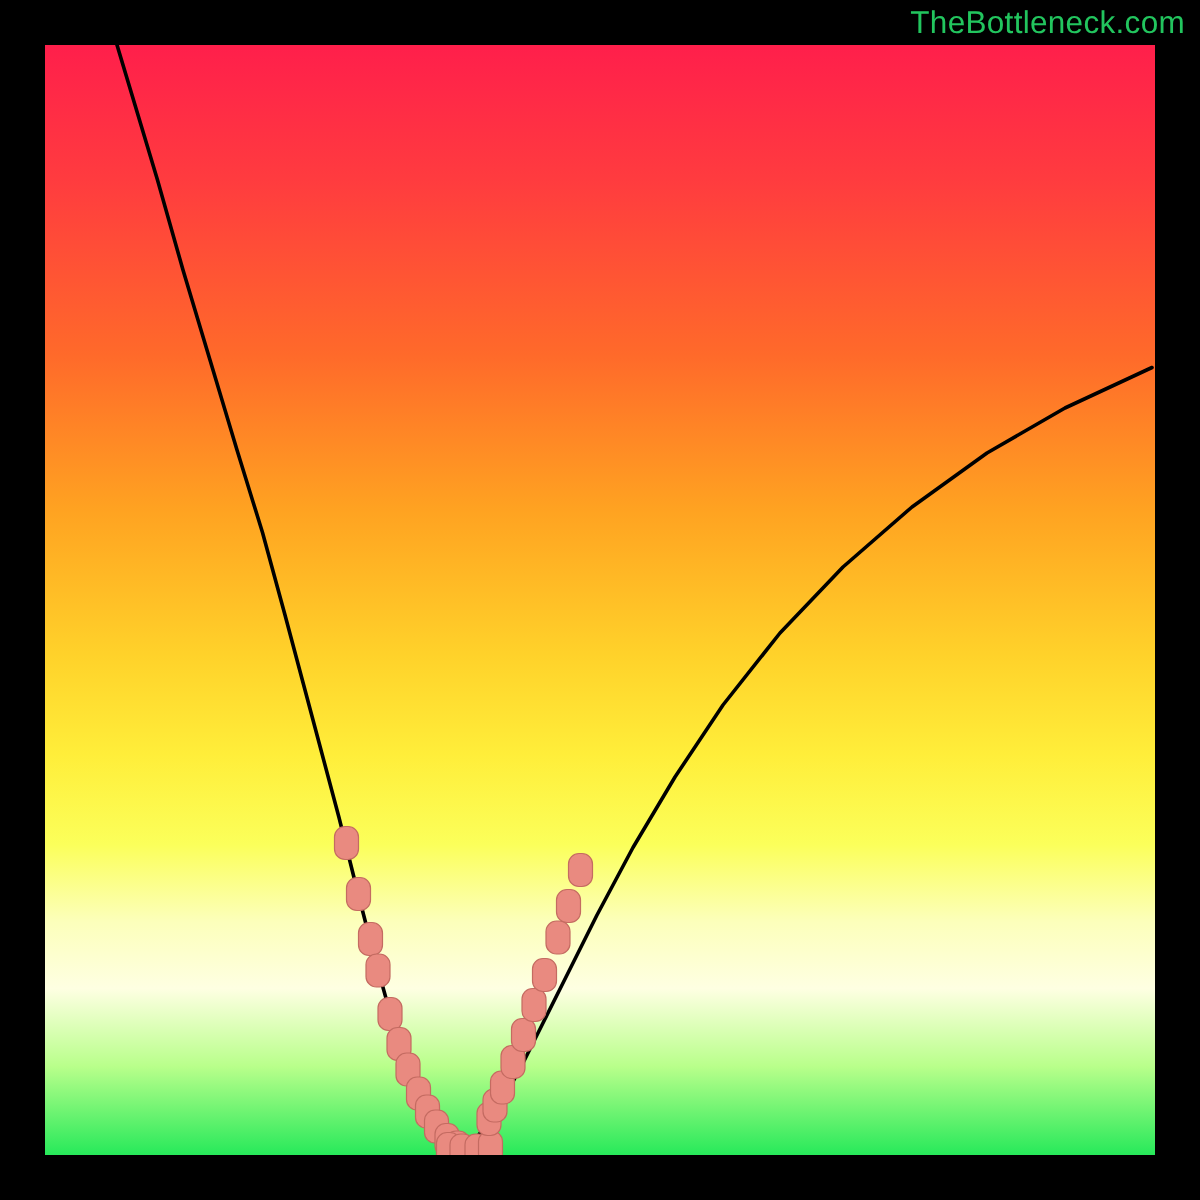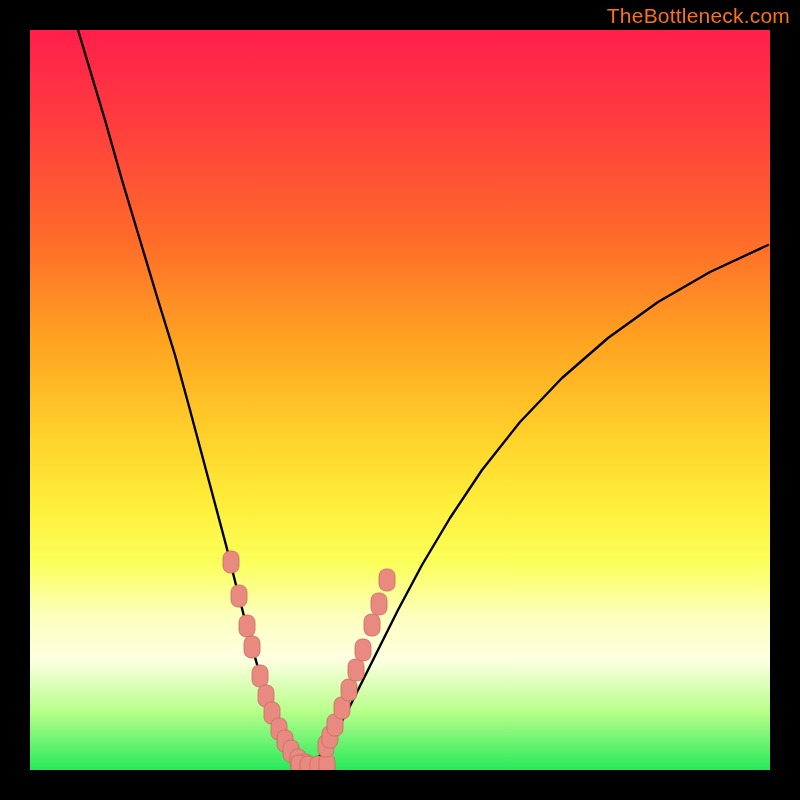--- a/index.html
+++ b/index.html
@@ -34,21 +34,21 @@
       #fcffbb 79%,
       #feffe2 85%,
       #b9ff8b 92%,
       #27e95a 100%
     );
   }
   .watermark {
     position: absolute;
     top: 4px;
     right: 10px;
-    color: #f97316;
+    color: #22c55e;
     font-size: 21px;
     font-weight: 500;
     letter-spacing: 0.2px;
   }
   svg.curves {
     position: absolute;
     left: 0;
     top: 0;
     width: 740px;
     height: 740px;

